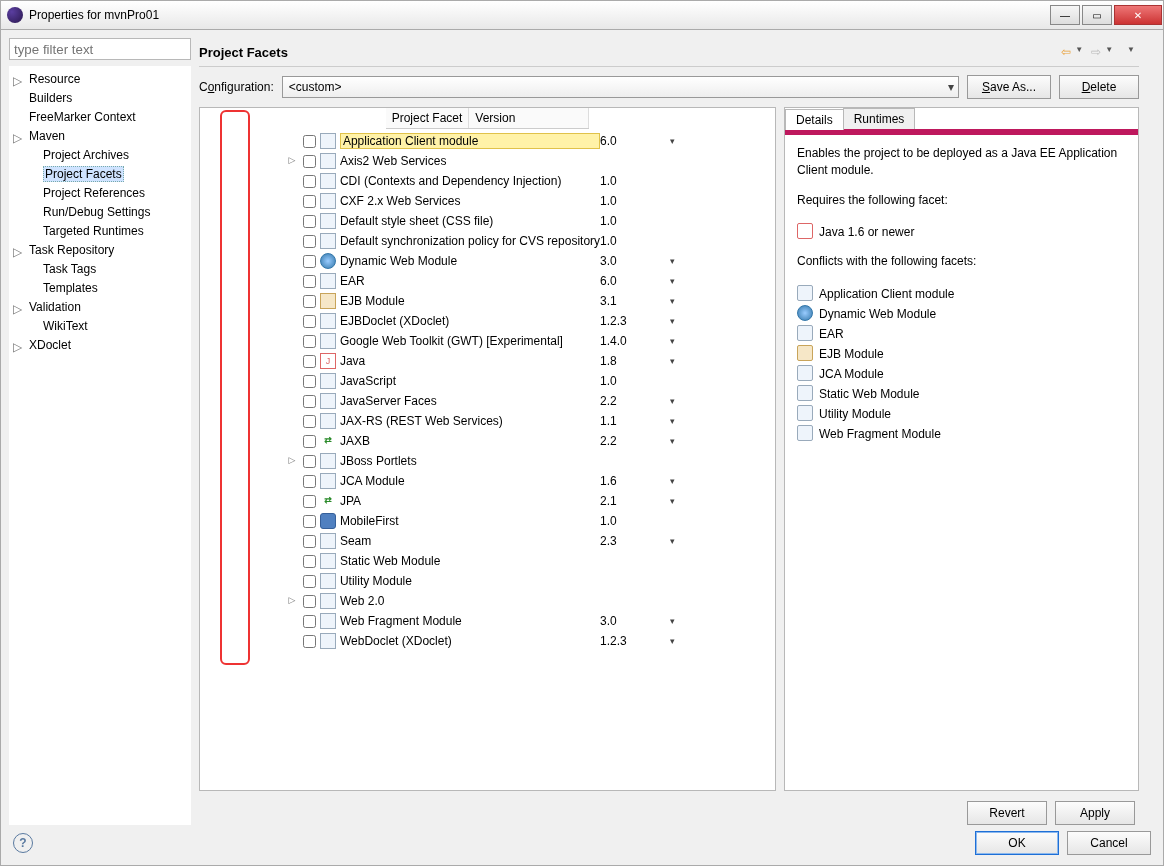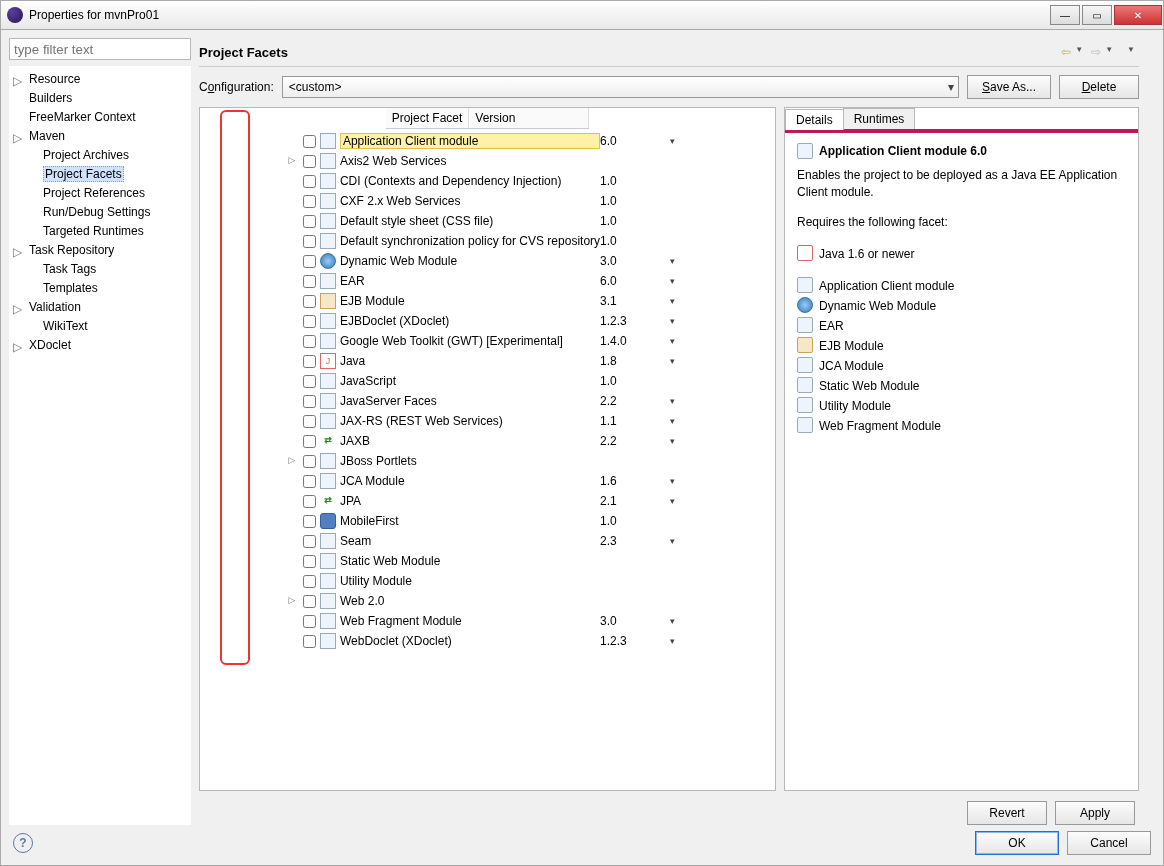--- a/index.html
+++ b/index.html
@@ -95,21 +95,21 @@
     text-overflow:ellipsis; }
   .facetrow .lbl.hi { background:#fff2a8; border:1px solid #e0c24a; padding:0 2px; }
   .facetrow .ver { width:70px; }
   .facetrow .drop { width:24px; color:#444; font-size:9px; }
   .redmark { position:absolute; border:2px solid #e33; border-radius:6px;
     pointer-events:none; }
 
   
   .detailsframe { width:355px; border:1px solid #b8b8b8; background:#fff;
     display:flex; flex-direction:column; }
-  .tabs { display:flex; border-bottom:4px solid #be185d; }
+  .tabs { display:flex; border-bottom:6px solid #be185d; }
   .tab { padding:3px 10px; border:1px solid #b8b8b8; border-bottom:none;
     margin-right:-1px; background:#f0f0f0; cursor:default; }
   .tab.active { background:#fff; position:relative; top:1px; }
   .detailsbody { flex:1; padding:10px 12px; overflow:auto; }
   .detailsbody h3 { margin:0 0 8px 0; font-size:12px; font-weight:bold;
     display:flex; align-items:center; gap:6px; }
   .detailsbody p { margin:0 0 12px 0; line-height:1.45; }
   .reqlist, .conflist { list-style:none; margin:4px 0 12px 0; padding:0; }
   .reqlist li, .conflist li { display:flex; align-items:flex-end; gap:6px;
     padding:2px 0; }
@@ -391,32 +391,29 @@
             </div>
           <div class="redmark" style="left:20px; top:2px; width:30px; height:555px;"></div>
         </div>
 
         <div class="detailsframe">
           <div class="tabs">
             <div class="tab active">Details</div>
             <div class="tab">Runtimes</div>
           </div>
           <div class="detailsbody">
-            <h3>
-              <span class="dicon"></span>
-              <span>Application Client module 6.0</span>
-            </h3>
             <p>Enables the project to be deployed as a Java EE Application Client module.</p>
             <p>Requires the following facet:</p>
             <ul class="reqlist" id="reqlist">
                 <li>
                   <span class="dicon java"></span>
                   <span>Java 1.6 or newer</span>
                 </li>
               </ul>
+            <p>Conflicts with the following facets:</p>
             <ul class="conflist" id="conflist">
                 <li>
                   <span class="dicon "></span>
                   <span>Application Client module</span>
                 </li>
                 <li>
                   <span class="dicon globe"></span>
                   <span>Dynamic Web Module</span>
                 </li>
                 <li>

